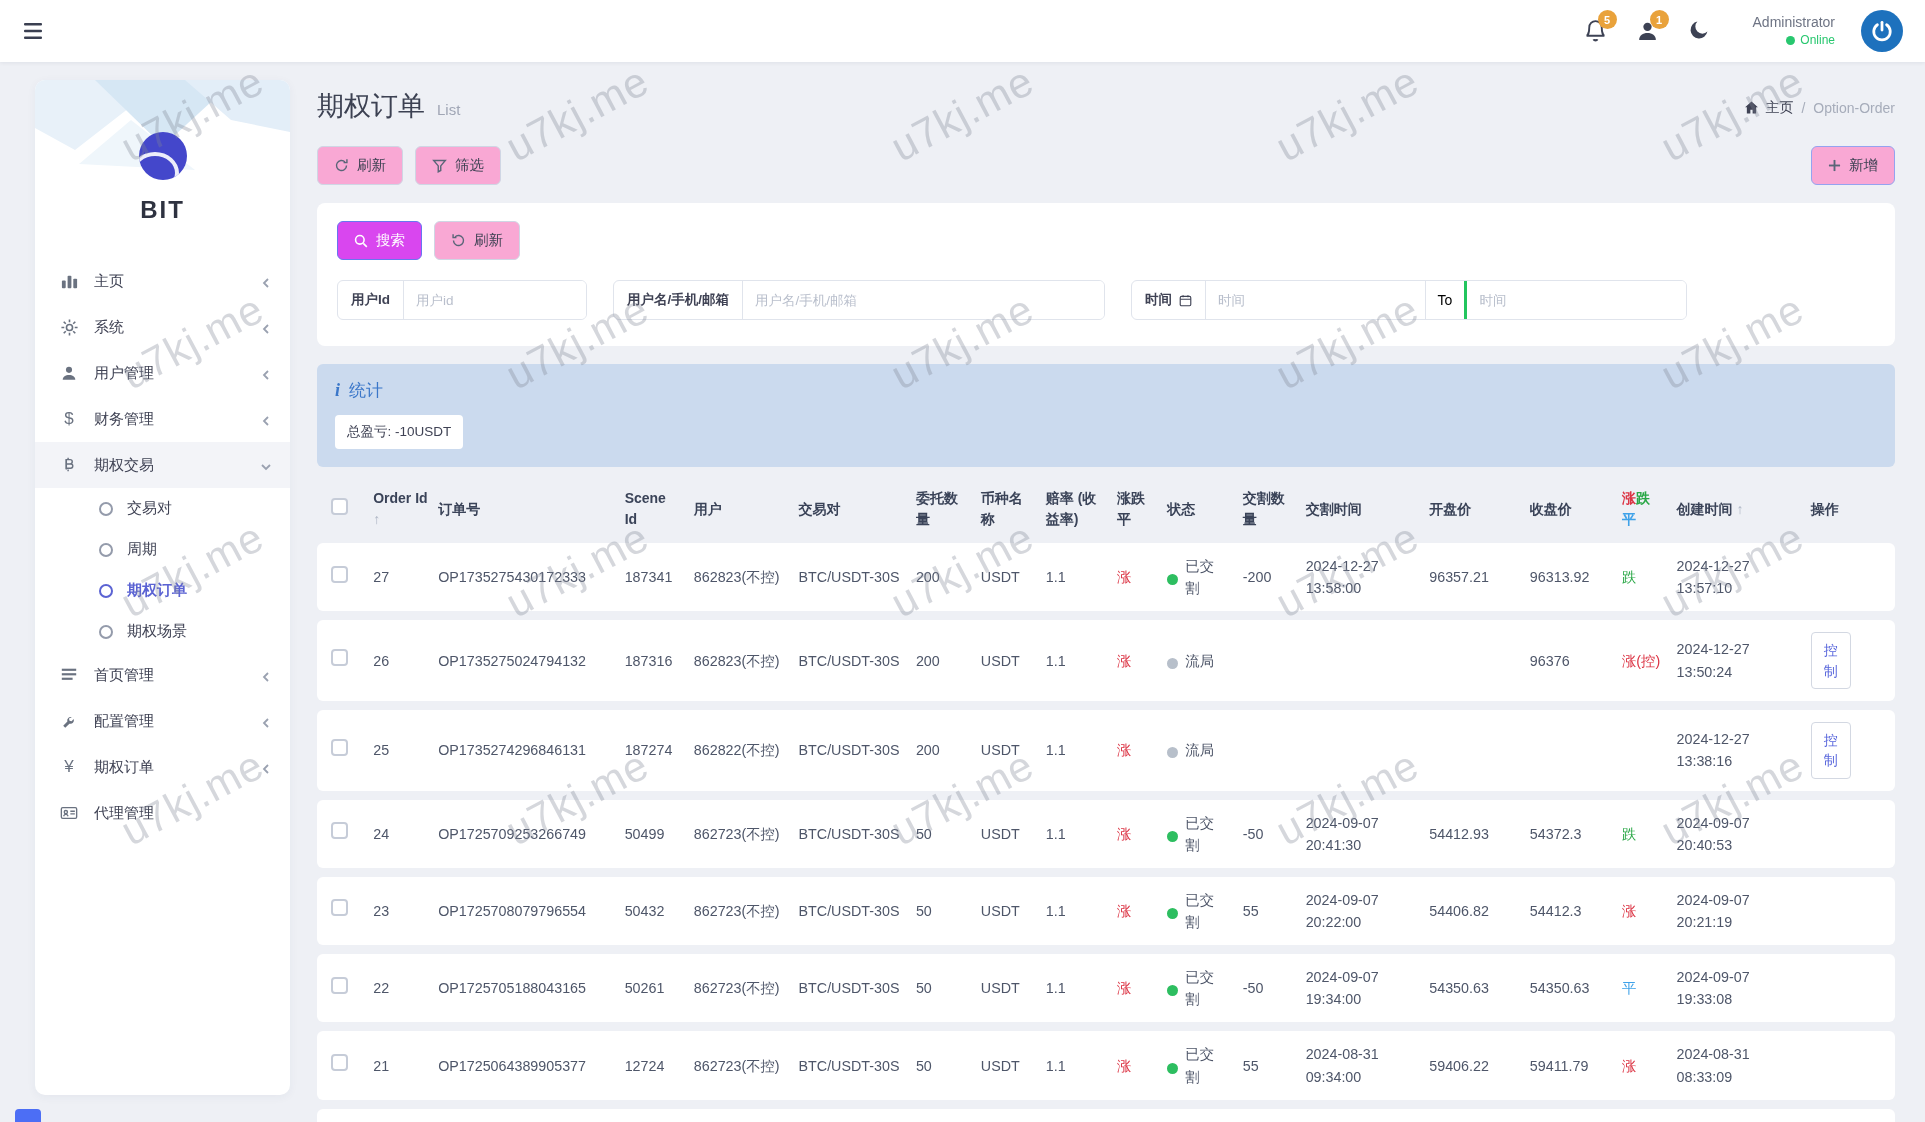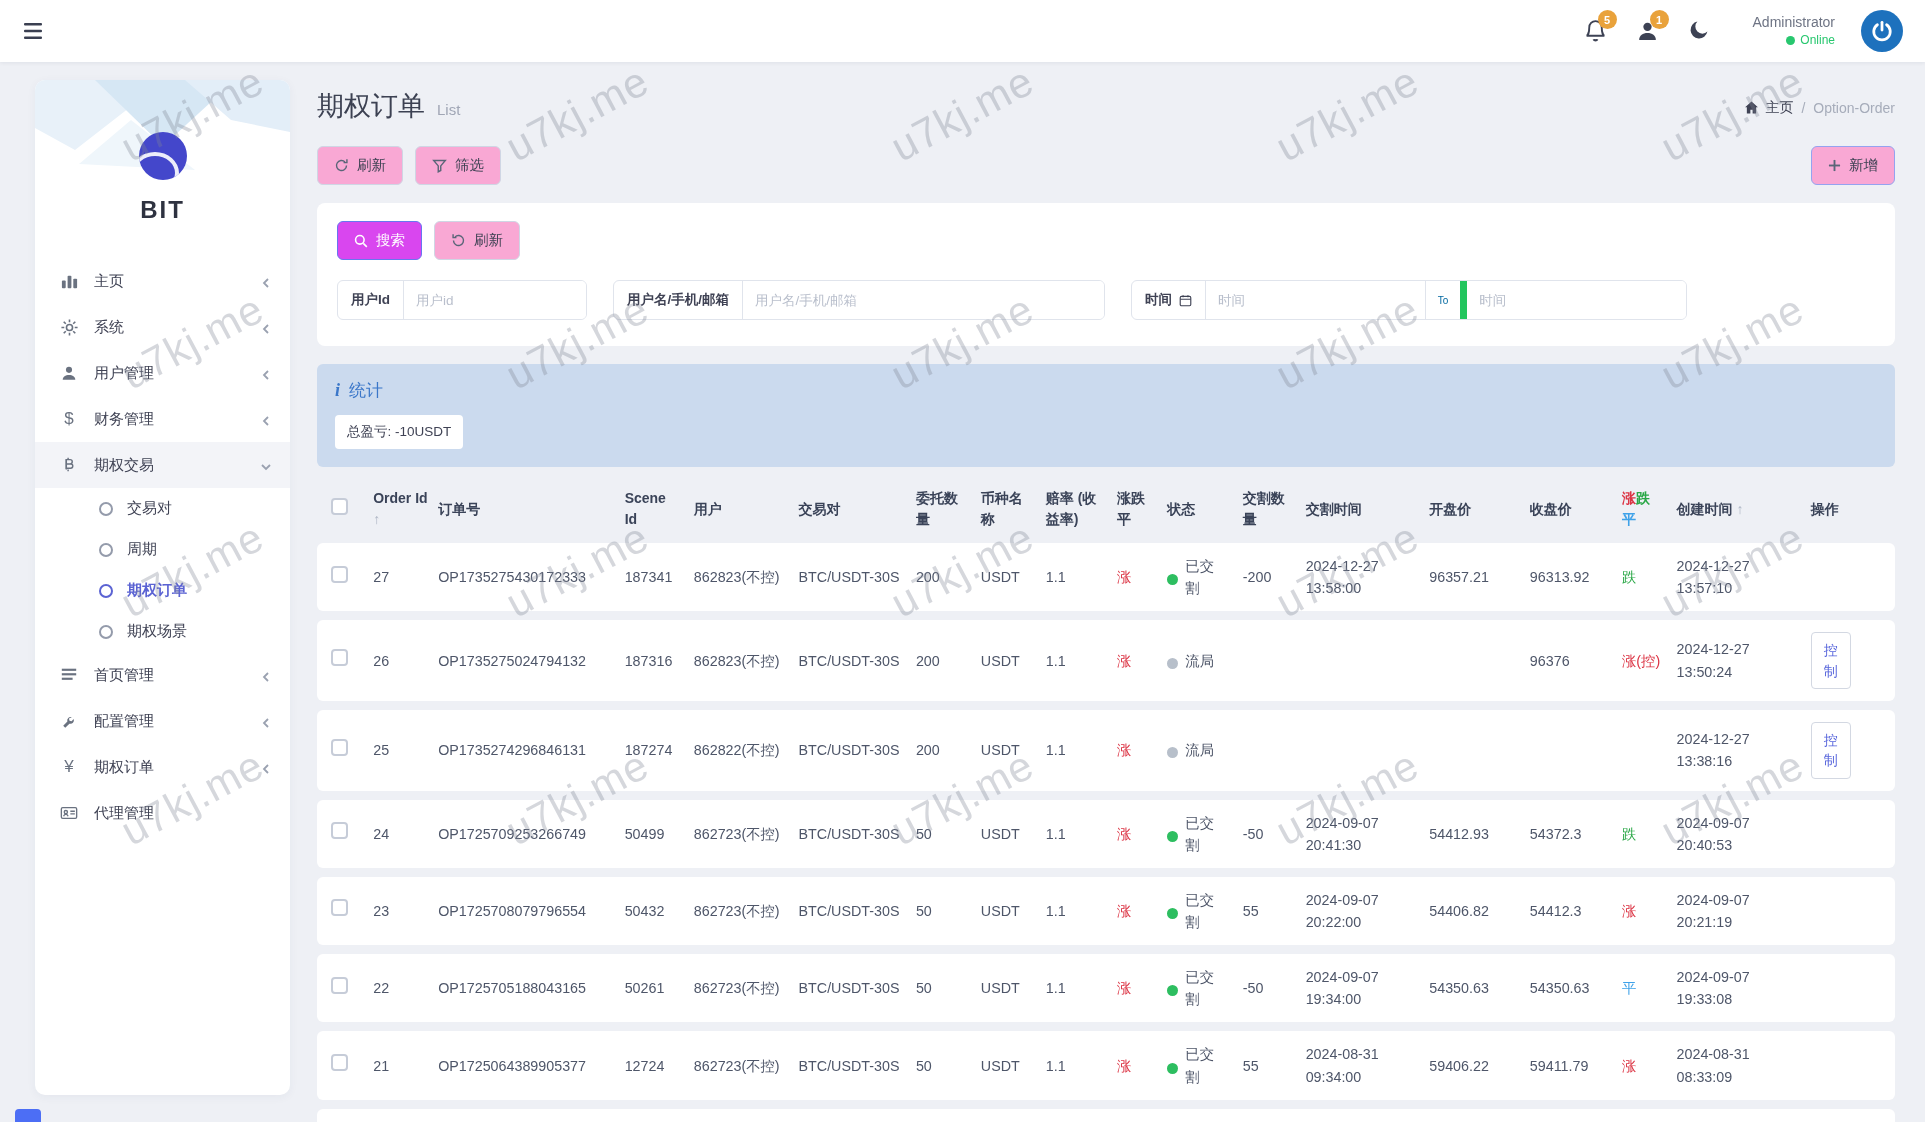--- a/index.html
+++ b/index.html
@@ -59,21 +59,21 @@
   .btn-add { margin-left:auto; border-color:#94a3f0; }
   .btn-primary { background:#d946ef; border-color:#6777ef; color:#fff; }
 
   .search-card { margin-top:18px; background:#fff; border-radius:8px; padding:18px 20px 26px; }
   .filter-row { display:flex; gap:26px; margin-top:20px; }
   .igroup { display:flex; align-items:stretch; border:1px solid #e0e4ec; border-radius:6px; overflow:hidden; height:40px; background:#fff; }
   .ilabel { display:flex; align-items:center; gap:7px; padding:0 13px; font-size:13.5px; font-weight:bold; color:#3f4254;
             border-right:1px solid #e0e4ec; white-space:nowrap; }
   .igroup input { border:none; outline:none; padding:0 12px; font-size:13.5px; color:#555; font-family:inherit; }
   .igroup input::placeholder { color:#b9bfcc; }
-  .ito { display:flex; align-items:center; padding:0 12px; font-size:10px; color:#0369a1; border-left:1px solid #e0e4ec; border-right:7px solid #22c55e; }
+  .ito { display:flex; align-items:center; padding:0 12px; font-size:14px; color:#000000; border-left:1px solid #e0e4ec; border-right:3px solid #22c55e; }
 
   .stats-panel { margin-top:18px; background:#cbdaee; border-radius:6px; padding:15px 18px 18px; }
   .stats-head { display:flex; align-items:center; gap:9px; color:#3b77c9; font-size:17px; }
   .stats-i { font-family:"Liberation Serif","DejaVu Serif",serif; font-weight:bold; font-style:italic; font-size:18px; }
   .stats-badge { display:inline-block; margin-top:13px; background:#fff; border-radius:4px; padding:8px 12px; font-size:13.5px; color:#3f4254; }
 
   
   table { width:100%; border-collapse:separate; border-spacing:0 9px; table-layout:fixed; margin-top:8px; }
   th { text-align:left; font-size:14px; font-weight:bold; color:#3a4358; padding:4px 8px; vertical-align:middle; line-height:1.5; }
   td { background:#fff; padding:12px 8px; font-size:14.3px; color:#4e5669; vertical-align:middle; line-height:1.55; word-break:break-word; }

